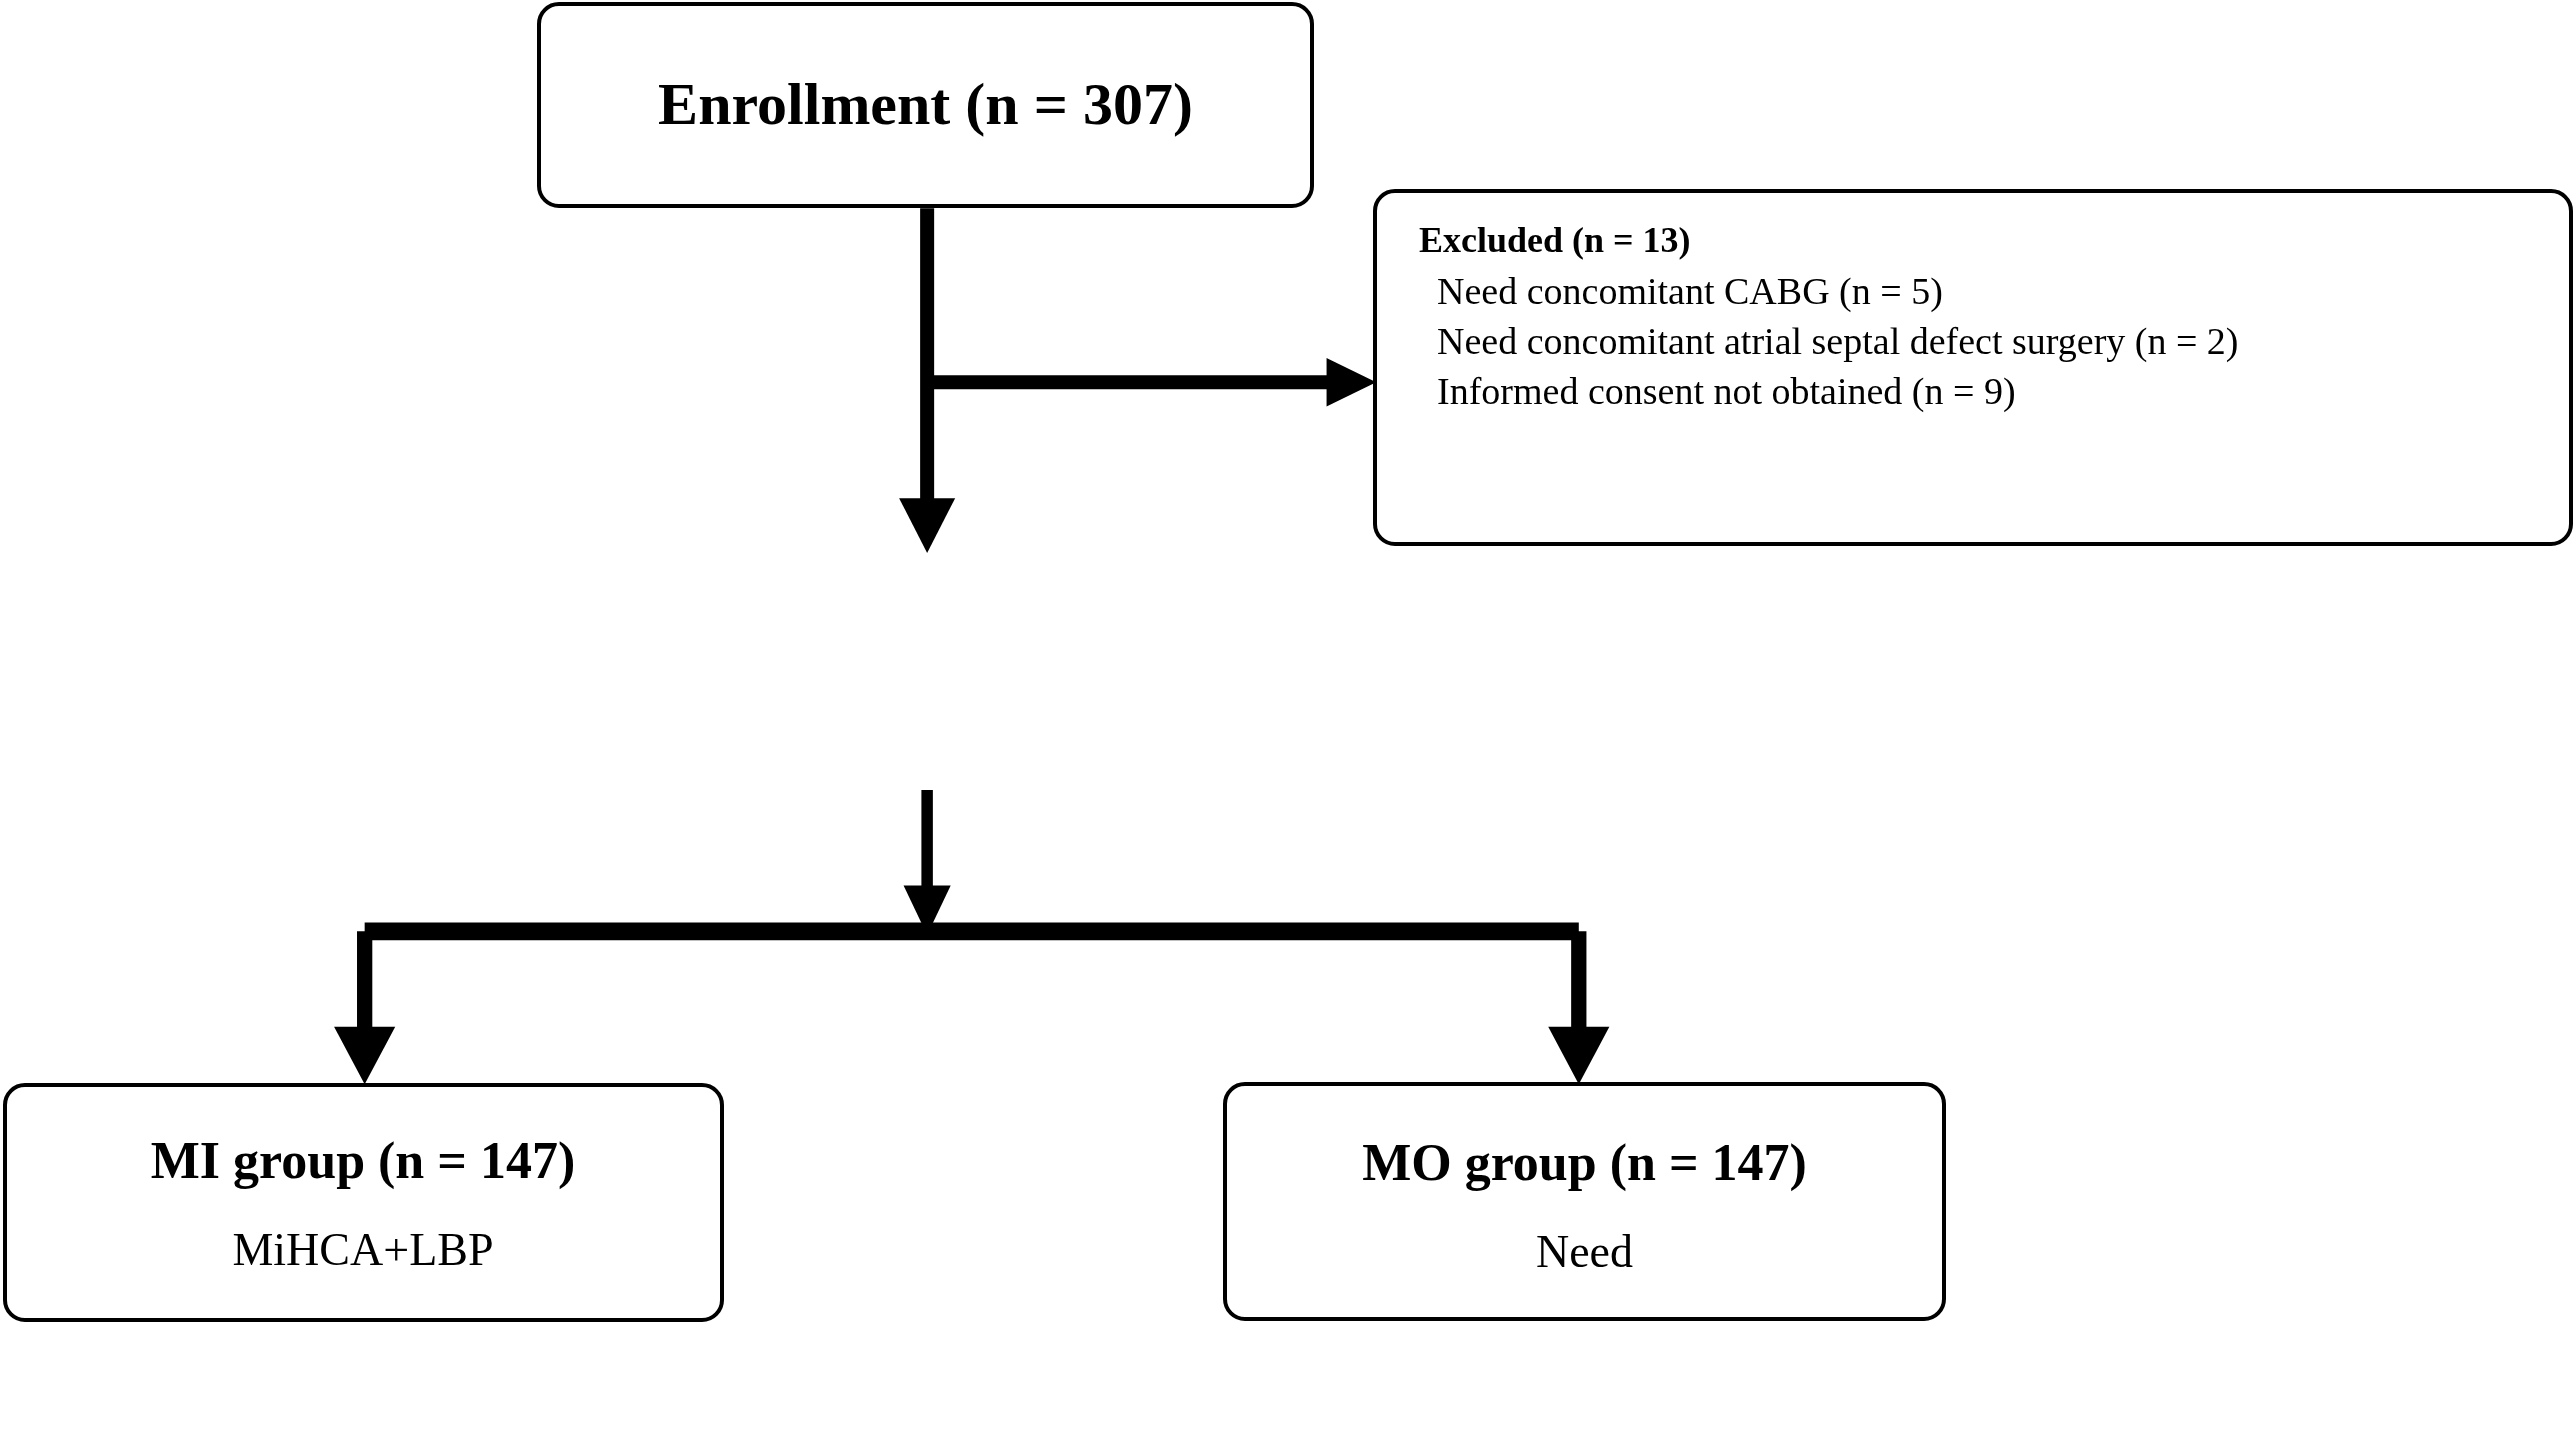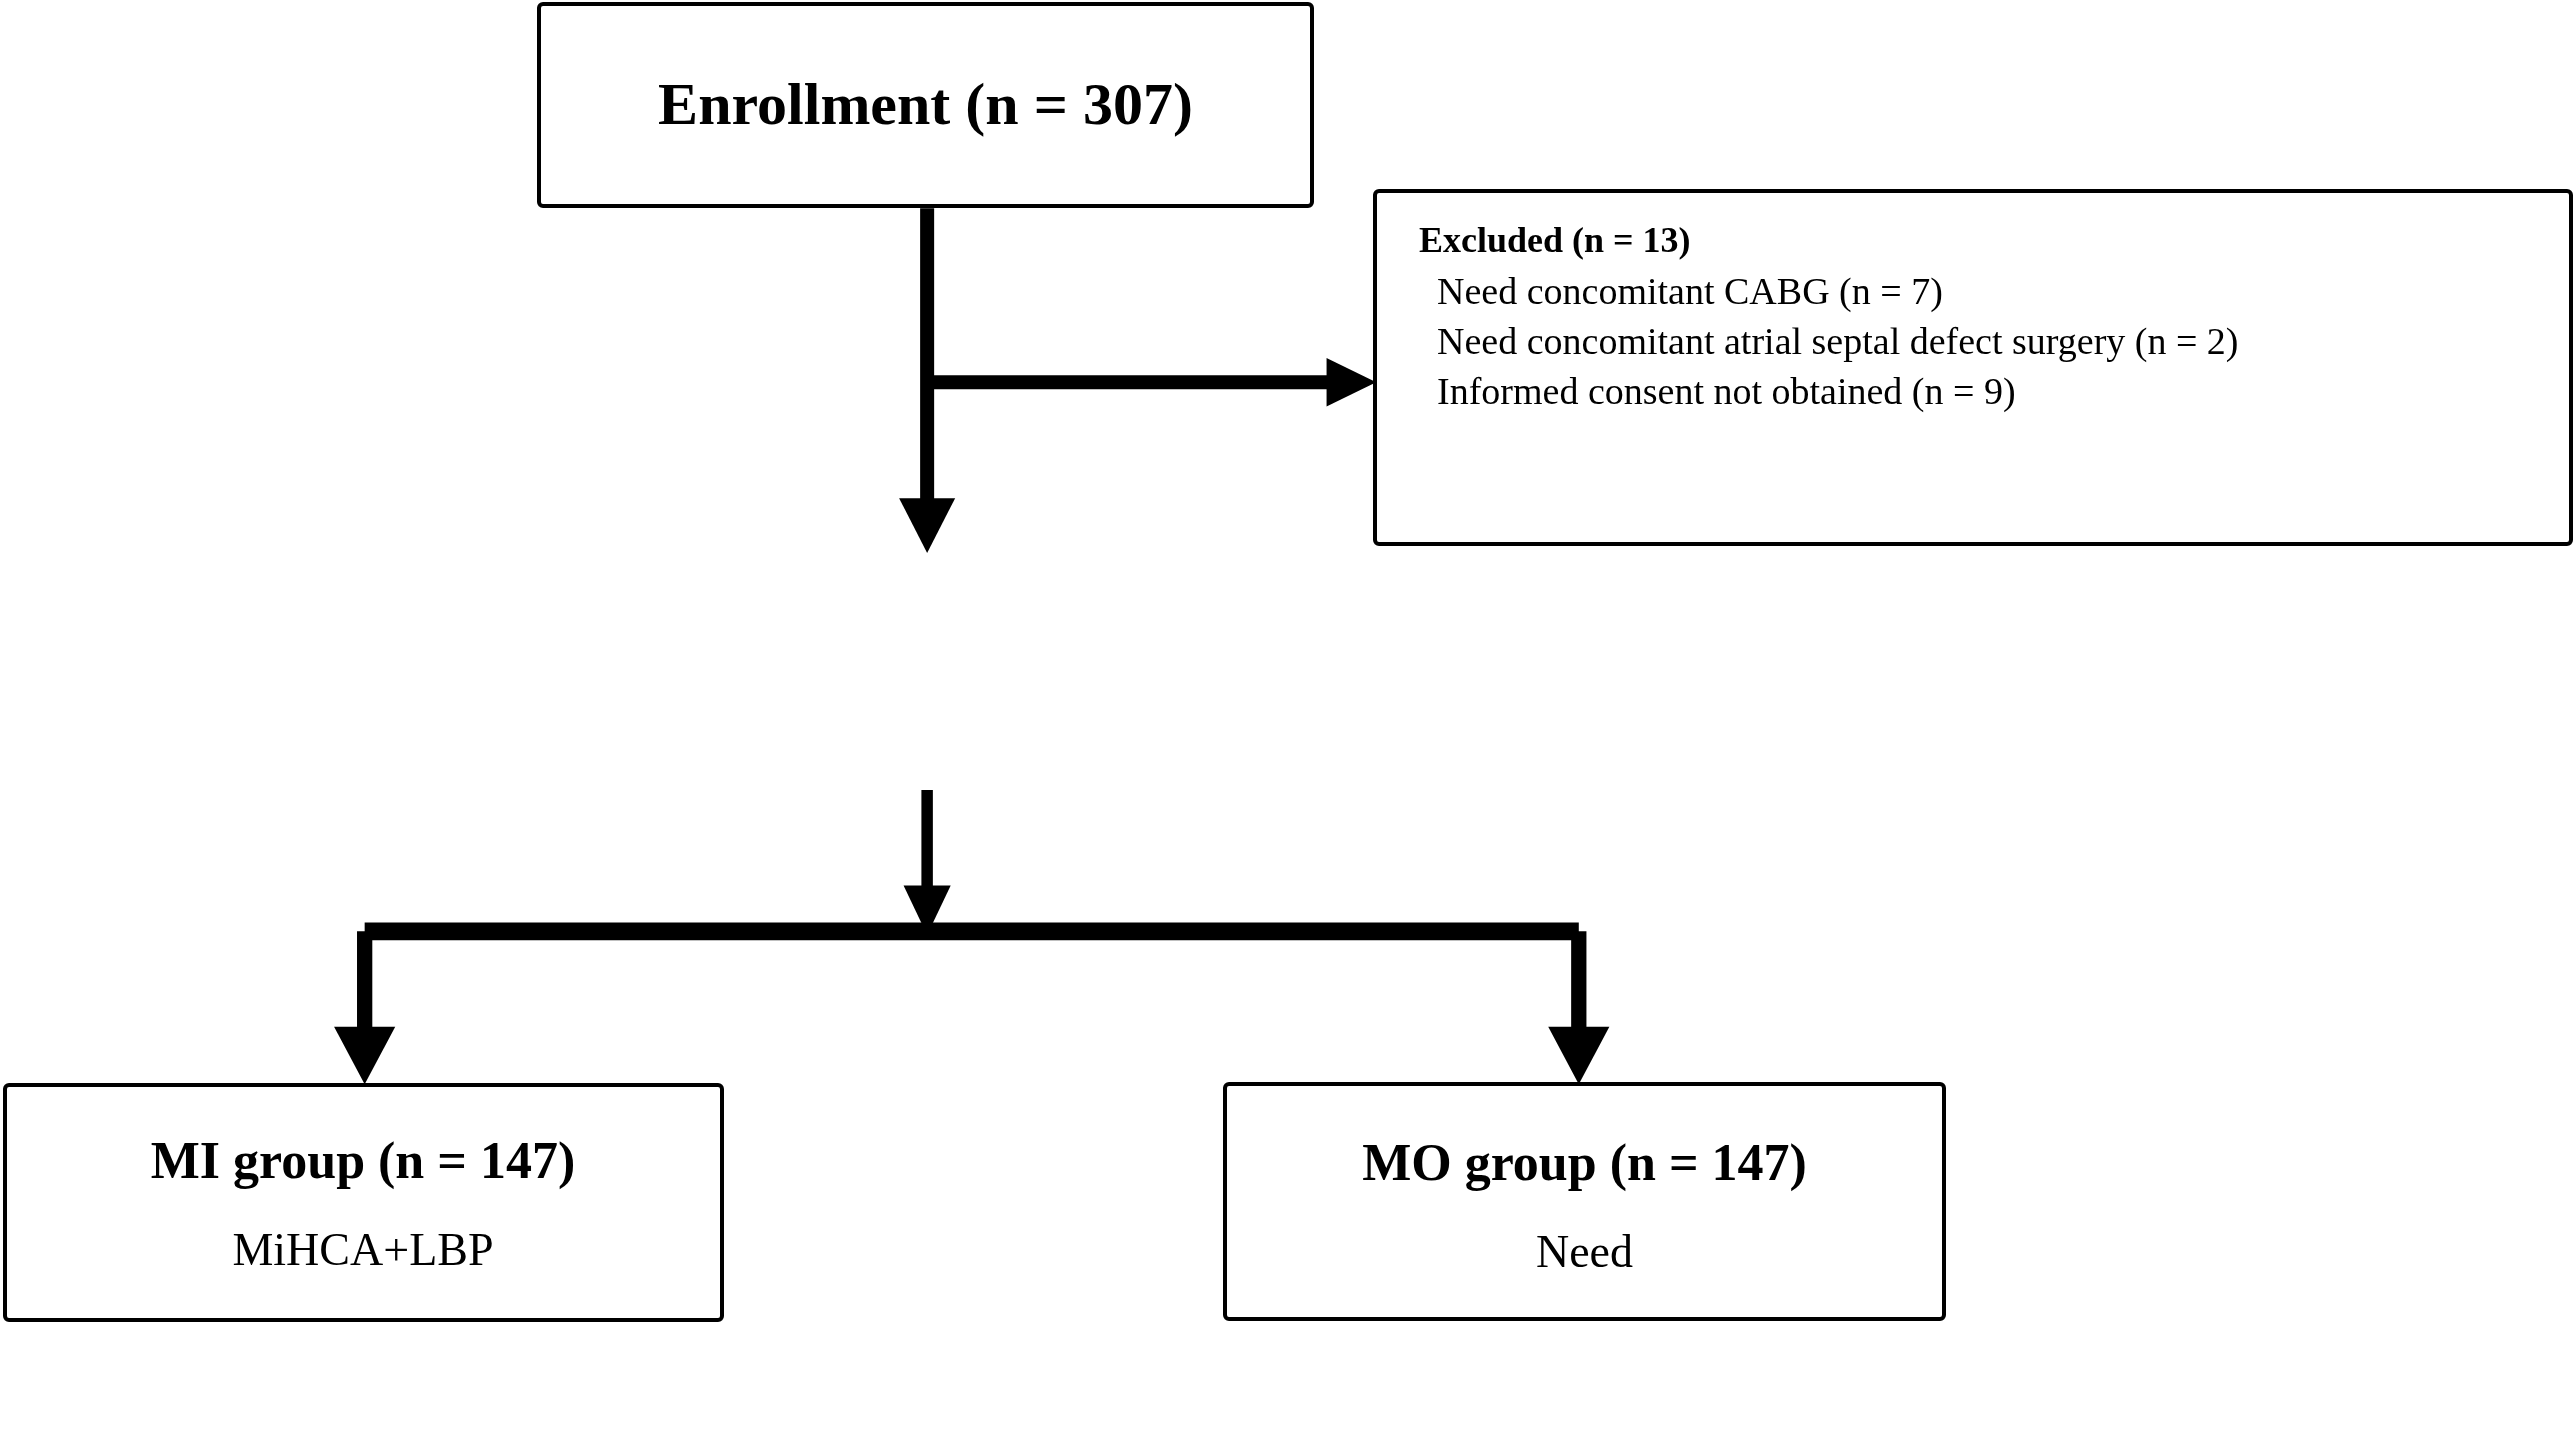--- a/index.html
+++ b/index.html
@@ -15,21 +15,21 @@
     background: #ffffff;
     overflow: hidden;
     font-family: "Liberation Serif", "DejaVu Serif", serif;
     color: #000000;
   }
   .node {
     position: absolute;
     box-sizing: border-box;
     background: #ffffff;
     border: 4.5px solid #000000;
-    border-radius: 6px;
+    border-radius: 22px;
     display: flex;
     flex-direction: column;
     align-items: center;
     justify-content: center;
     z-index: 3;
   }
   .node.left-align {
     align-items: flex-start;
     justify-content: flex-start;
   }
@@ -151,21 +151,21 @@
       <polygon points="2478,1702 2430,1612 2526,1612" fill="#000000"></polygon>
     </g>
   </svg>
 
   <div class="node" id="node-enrollment">
     <span class="title-line">Enrollment (n = 307)</span>
   </div>
 
   <div class="node left-align" id="node-excluded">
     <span class="excl-head">Excluded (n = 13)</span>
-    <span class="excl-item">Need concomitant CABG (n = 7)</span>
+    <span class="excl-item">Need concomitant CABG (n = 5)</span>
     <span class="excl-item">Need concomitant atrial septal defect surgery (n = 2)</span>
     <span class="excl-item">Informed consent not obtained (n = 9)</span>
   </div>
 
 
   <div class="node" id="node-mi">
     <span class="title-line">MI group (n = 147)</span>
     <span class="sub-line">MiHCA+LBP</span>
   </div>
 

